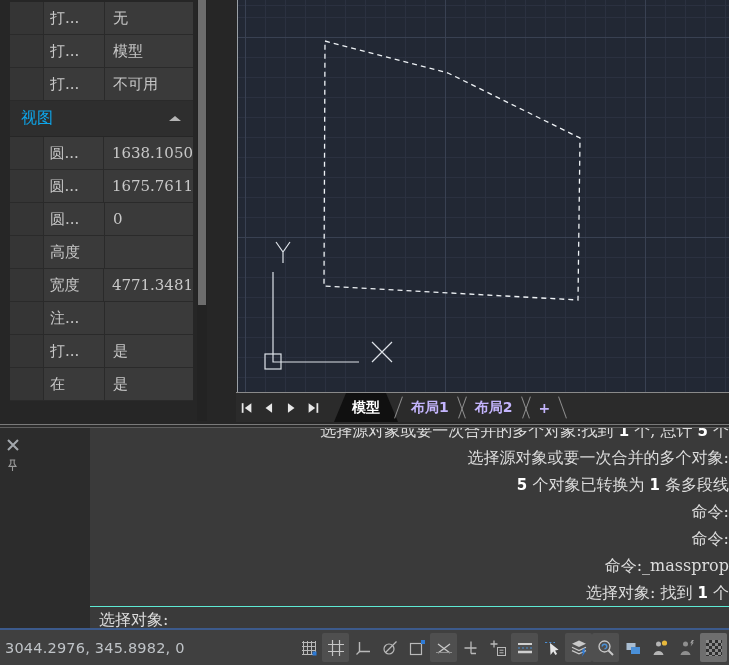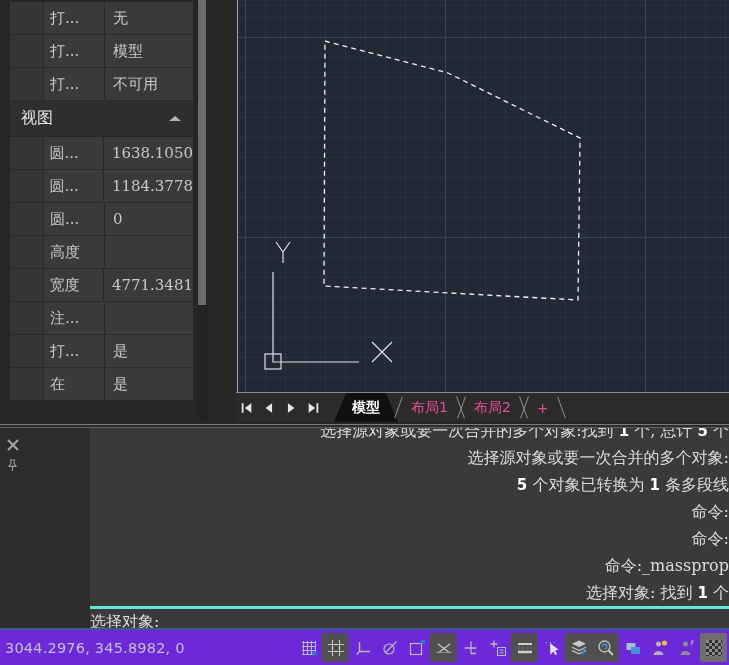--- a/index.html
+++ b/index.html
@@ -10,21 +10,21 @@
   .props{position:absolute;left:0;top:0;width:236px;height:421px;background:#262626;}
   .props-list{position:absolute;left:10px;top:2px;width:183px;}
   .prop-row{display:flex;height:32px;border-bottom:1px solid #2a2a2a;background:#3a3a3a;
             font-family:"DejaVu Serif",serif;font-size:15px;color:#c8c8c8;}
   .prop-row .cell{display:flex;align-items:center;}
   .cell.indent{width:33px;background:#353535;border-right:1px solid #2a2a2a;}
   .cell.label{width:54px;padding-left:6px;border-right:1px solid #2a2a2a;}
   .cell.value{flex:1;padding-left:8px;}
   .prop-header{position:relative;height:35px;background:#2e2e2e;border-bottom:1px solid #262626;
                display:flex;align-items:center;font-family:"DejaVu Serif",serif;
-               font-size:16px;color:#e5e5e5;padding-left:11px;}
+               font-size:16px;color:#0ea5e9;padding-left:11px;}
   .ph-tri{position:absolute;right:12px;top:15px;width:0;height:0;
           border-left:6px solid transparent;border-right:6px solid transparent;
           border-bottom:5px solid #b5b5b5;}
   .props-scroll{position:absolute;left:197px;top:0;width:10px;height:421px;background:#232323;}
   .props-thumb{position:absolute;left:1px;top:0;width:8px;height:305px;background:#6d6d6d;}
 
   
   .canvas{position:absolute;left:237px;top:0;width:492px;height:392px;
           border-left:1px solid #9aa0a6;background-color:#222834;
           background-image:
@@ -34,44 +34,44 @@
             repeating-linear-gradient(180deg,#2b3140 0 1px,transparent 1px 20px);
           background-position:7px 0,0 37px,7px 0,0 17px;}
   .canvas svg{position:absolute;left:0;top:0;}
 
   
   .tabbar{position:absolute;left:236px;top:392px;width:493px;height:29px;background:#2b2b2b;
           border-top:1px solid #8a8a8a;display:flex;align-items:center;}
   .navbtn{width:22px;height:100%;display:flex;align-items:center;justify-content:center;cursor:default;}
   .tabs{display:flex;height:100%;margin-left:10px;}
   .tab{position:relative;display:flex;align-items:center;height:100%;padding:0 13px;
-       font-size:14px;color:#ec4899;}
+       font-size:14px;color:#c4b5fd;font-weight:bold;}
   .tab::before,.tab::after{content:"";position:absolute;top:3px;height:23px;width:1px;background:#8f8f8f;}
   .tab::before{left:0;transform:rotate(20deg);}
   .tab::after{right:0;transform:rotate(-20deg);}
   .tab.active{background:#101010;color:#fff;font-weight:bold;
               clip-path:polygon(12px 0,calc(100% - 12px) 0,100% 100%,0 100%);padding:0 18px;}
   .tab.active::before,.tab.active::after{display:none;}
 
   
   .cmd{position:absolute;left:0;top:424px;width:729px;height:206px;background:#2c2c2c;
        border-top:1px solid #7a7a7a;border-bottom:2px solid #3c5a8c;box-sizing:border-box;}
   .cmd::before{content:"";position:absolute;top:2px;left:0;right:0;height:1px;background:#5f5f5f;}
   .cmd-side{position:absolute;left:0;top:3px;width:90px;bottom:0;}
   .cmd-close{position:absolute;left:6px;top:9px;cursor:default;}
   .cmd-pin{position:absolute;left:7px;top:29px;cursor:default;}
   .cmd-text{position:absolute;left:90px;top:3px;right:0;bottom:0;background:#3a3a3a;overflow:hidden;
             font-family:"DejaVu Serif",serif;font-size:16px;color:#dcdcdc;}
   .cmd-hist{margin-top:-11px;}
   .cmd-line{height:27px;line-height:27px;padding-left:9px;white-space:nowrap;text-align:right;}
-  .cmd-prompt{height:25px;line-height:25px;border-top:3px solid #5eead4;}
+  .cmd-prompt{height:25px;line-height:25px;padding-left:9px;border-top:1px solid #5eead4;}
   .num{font-weight:bold;color:#fff;font-family:"DejaVu Sans",sans-serif;font-size:15px;}
 
   
-  .status{position:absolute;left:0;top:630px;width:729px;height:35px;background:#6d28d9;
+  .status{position:absolute;left:0;top:630px;width:729px;height:35px;background:#404040;
           display:flex;align-items:center;}
   .coords{margin-left:5px;font-size:14.5px;color:#bfc3c7;letter-spacing:.2px;white-space:nowrap;}
   .sbtns{display:flex;align-items:center;margin-left:auto;padding-right:2px;}
   .sbtn{width:27px;height:29px;display:flex;align-items:center;justify-content:center;
         border-radius:2px;cursor:default;}
   .sbtn.active{background:#4f4f4f;}
   .sbtn.lightbg{background:#6e6e6e;}
   .checker{width:16px;height:16px;background-color:#8a8a8a;
            background-image:linear-gradient(45deg,#2f2f2f 25%,transparent 25%,transparent 75%,#2f2f2f 75%),
                             linear-gradient(45deg,#2f2f2f 25%,transparent 25%,transparent 75%,#2f2f2f 75%);
@@ -104,21 +104,21 @@
           <span class="ph-tri"></span>
         </div>
         <div class="prop-row">
           <div class="cell indent"></div>
           <div class="cell label">圆...</div>
           <div class="cell value">1638.1050</div>
         </div>
         <div class="prop-row">
           <div class="cell indent"></div>
           <div class="cell label">圆...</div>
-          <div class="cell value">1184.3778</div>
+          <div class="cell value">1675.7611</div>
         </div>
         <div class="prop-row">
           <div class="cell indent"></div>
           <div class="cell label">圆...</div>
           <div class="cell value">0</div>
         </div>
         <div class="prop-row">
           <div class="cell indent"></div>
           <div class="cell label">高度</div>
         </div>

